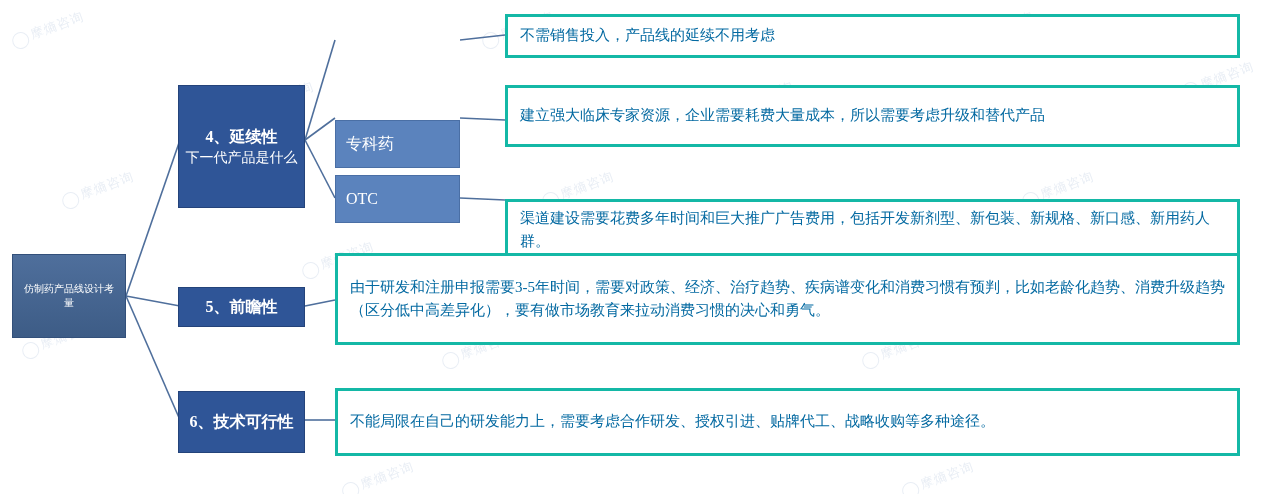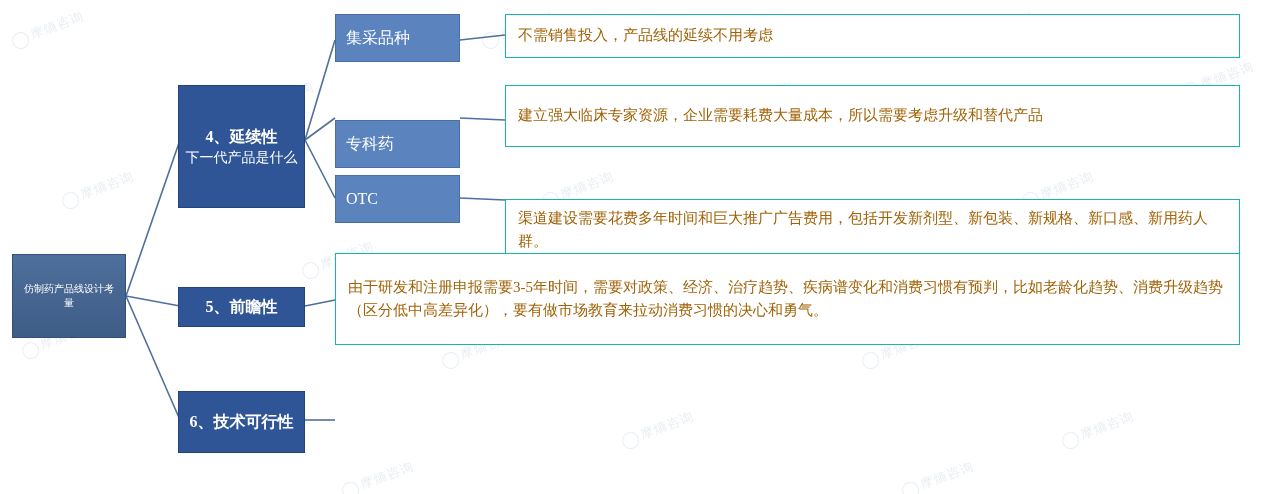--- a/index.html
+++ b/index.html
@@ -83,22 +83,22 @@
     background: #5b83bd;
     color: #ffffff;
     font-size: 16px;
     border: 1px solid #4a6fa5;
     justify-content: flex-start;
     padding-left: 10px;
   }
   
   .tbox {
     background: #ffffff;
-    border: 1px solid #14b8a6;
-    color: #a16207;
+    border: 3px solid #14b8a6;
+    color: #0369a1;
     font-size: 15px;
     text-align: left;
     justify-content: flex-start;
     align-items: center;
     padding: 6px 12px;
     line-height: 1.55;
   }
   .tbox span {
     display: block;
   }
@@ -149,23 +149,20 @@
 
   <div class="node root" style="left:12px; top:254px; width:114px; height:84px;">
     <span>仿制药产品线设计考量</span>
   </div>
 
   <div class="node cat" style="left:178px; top:85px; width:127px; height:123px;">
     <span>4、延续性</span>
     <span class="sub">下一代产品是什么</span>
   </div>
 
-  <div class="node chip" style="left:335px; top:14px; width:125px; height:48px;">
-    <span>集采品种</span>
-  </div>
   <div class="node tbox" style="left:505px; top:14px; width:735px; height:44px;">
     <span>不需销售投入，产品线的延续不用考虑</span>
   </div>
 
   <div class="node chip" style="left:335px; top:94px; width:125px; height:48px;margin-top:26px;">
     <span>专科药</span>
   </div>
   <div class="node tbox" style="left:505px; top:85px; width:735px; height:62px;">
     <span>建立强大临床专家资源，企业需要耗费大量成本，所以需要考虑升级和替代产品</span>
   </div>
@@ -180,14 +177,17 @@
   <div class="node cat" style="left:178px; top:287px; width:127px; height:40px;">
     <span>5、前瞻性</span>
   </div>
   <div class="node tbox" style="left:335px; top:253px; width:905px; height:92px;">
     <span>由于研发和注册申报需要3-5年时间，需要对政策、经济、治疗趋势、疾病谱变化和消费习惯有预判，比如老龄化趋势、消费升级趋势（区分低中高差异化），要有做市场教育来拉动消费习惯的决心和勇气。</span>
   </div>
 
   <div class="node cat" style="left:178px; top:391px; width:127px; height:62px;">
     <span>6、技术可行性</span>
   </div>
+  <div class="node tbox" style="left:335px; top:388px; width:905px; height:68px;">
+    <span>不能局限在自己的研发能力上，需要考虑合作研发、授权引进、贴牌代工、战略收购等多种途径。</span>
+  </div>
 
 </div>
 
 </body></html>

